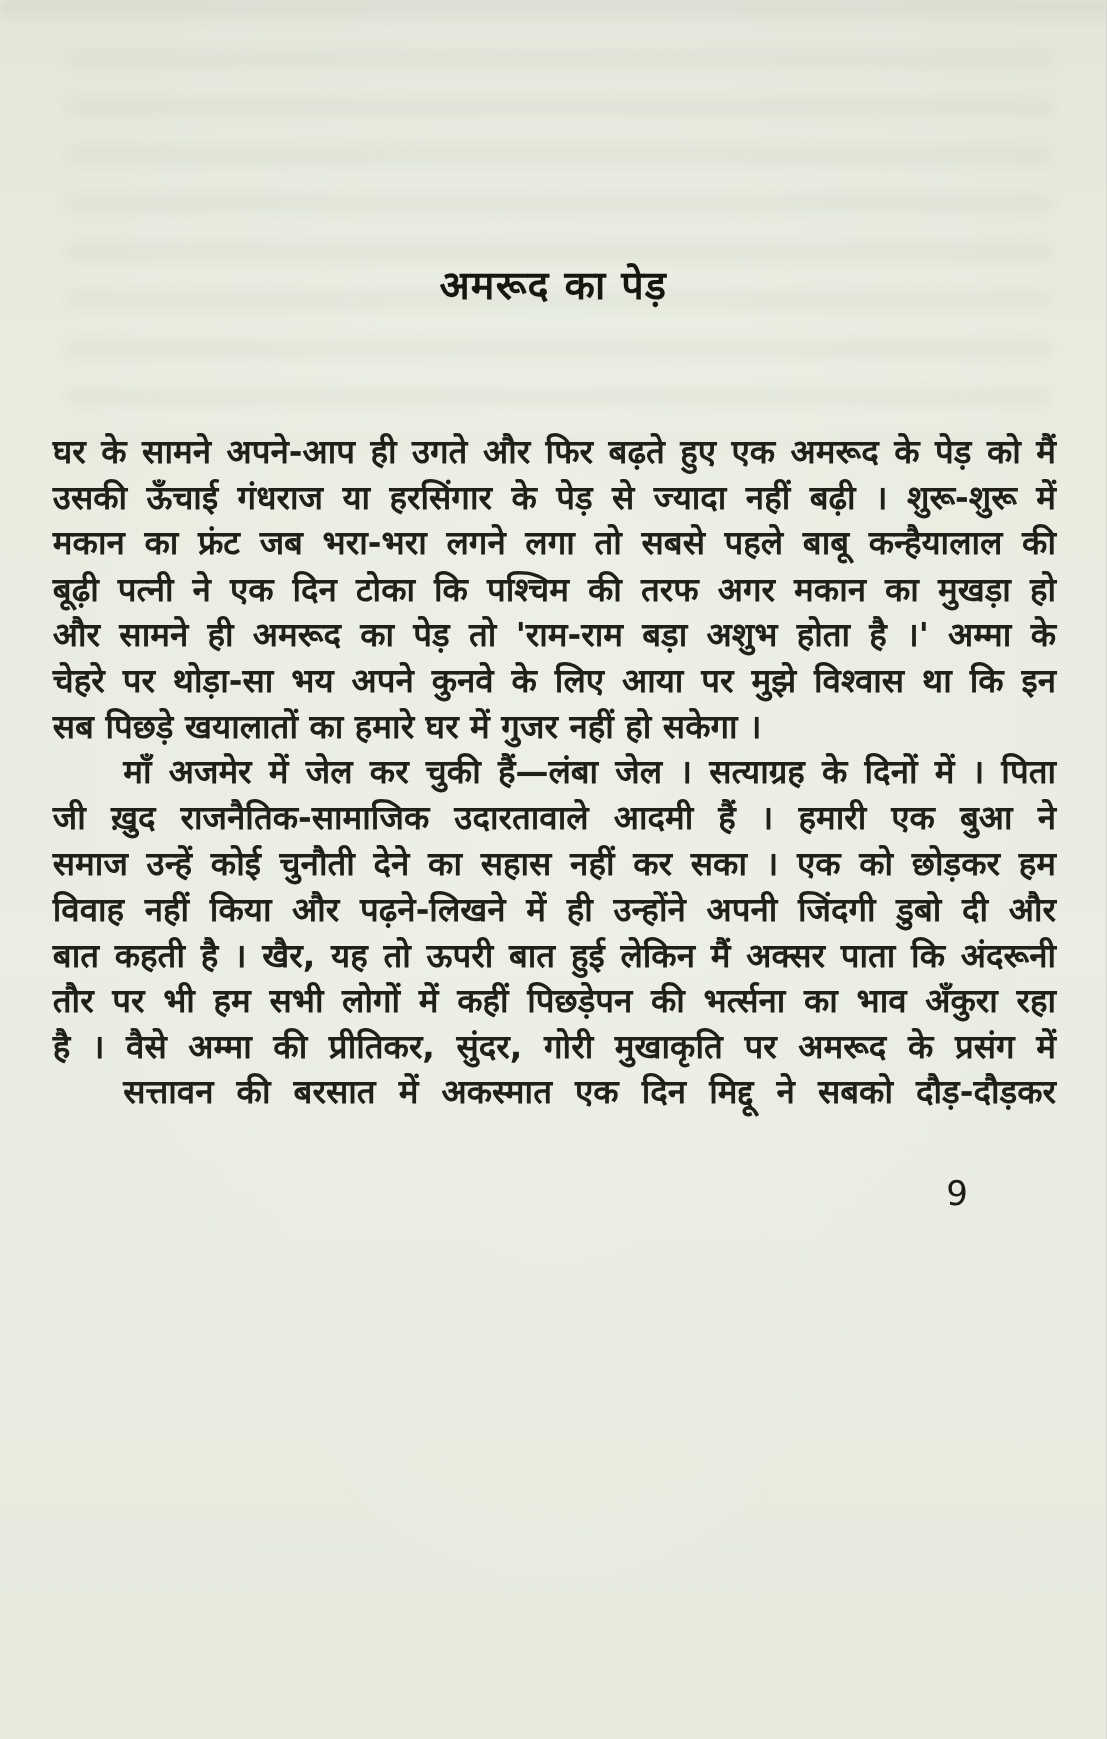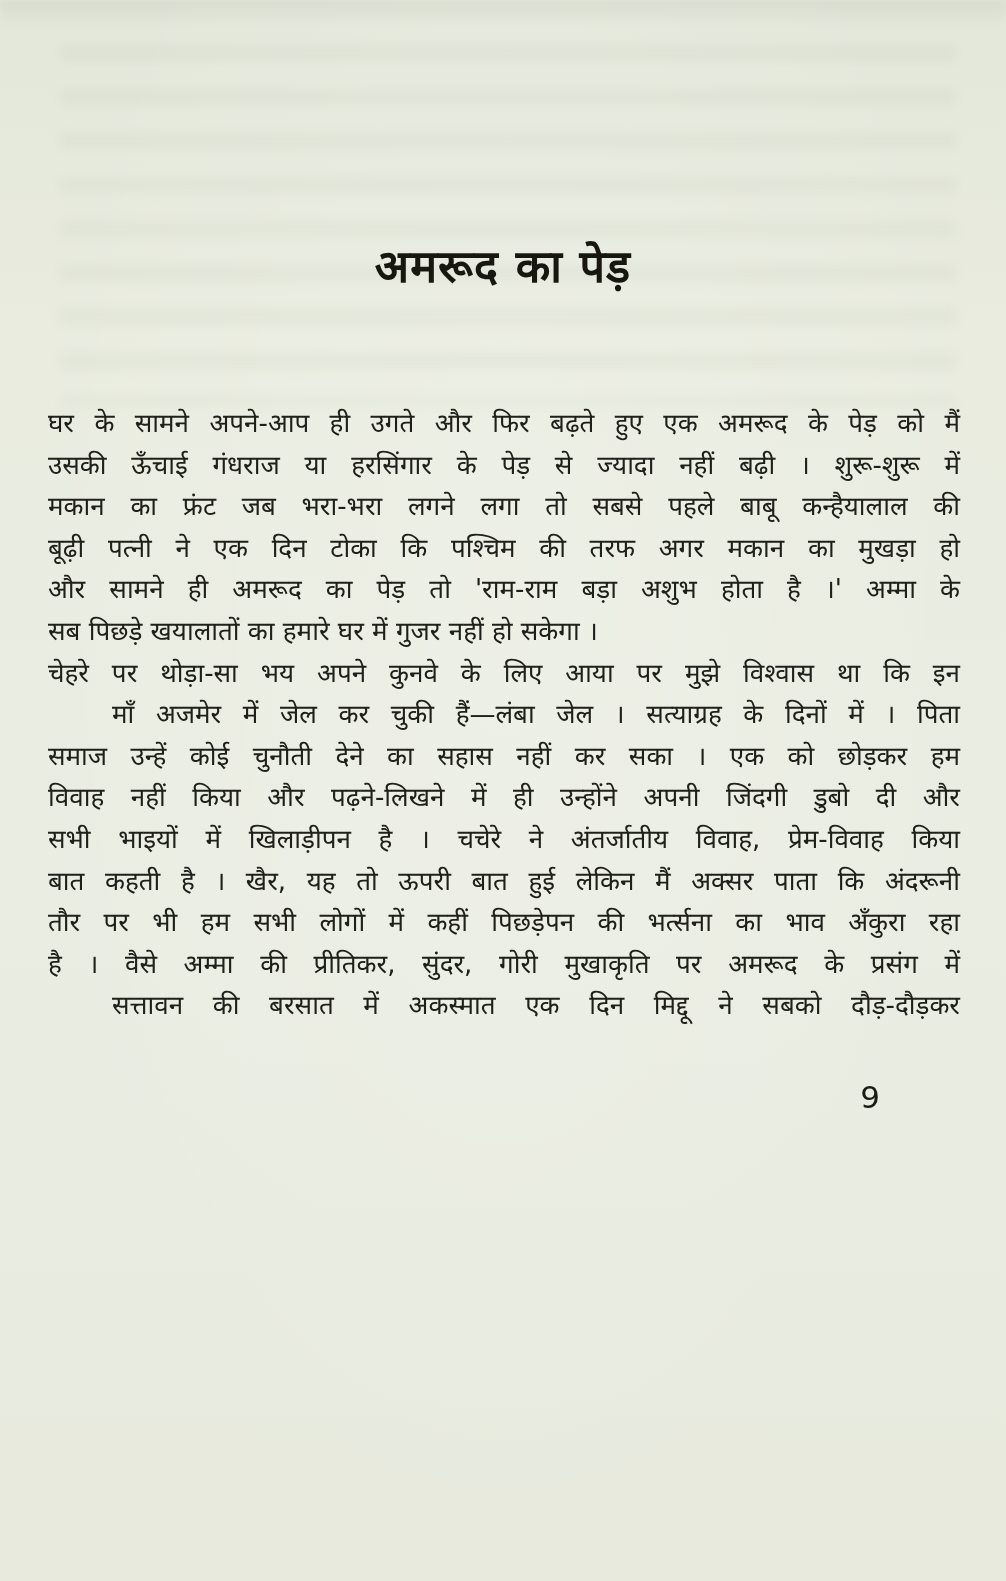--- a/index.html
+++ b/index.html
@@ -32,36 +32,37 @@
   }
   .bleed-edge {
     left:0; right:0; top:0; height:26px;
     background:linear-gradient(180deg, rgba(90,95,80,0.18), rgba(0,0,0,0));
     filter:blur(3px);
   }
   .title {
     position:relative;
     padding-top:234px;
     text-align:center;
-    font-size:45px;
+    font-size:36px;
     font-weight:bold;
     letter-spacing:1px;
     color:#17170f;
   }
   .body-text {
     position:relative;
     margin:108px 46px 0 48px;
   }
   .line {
-    font-size:26px;
+    font-size:30px;
     line-height:41.6px;
     white-space:nowrap;
     text-align:justify;
     text-align-last:justify;
     color:#20201a;
+    font-weight:bold;
   }
   .line.noj {
     text-align-last:left;
   }
   .line.indent {
     padding-left:64px;
   }
   .page-number {
     position:relative;
     margin-top:52px;
@@ -80,26 +81,26 @@
   <div class="bleed bleed-top"></div>
 
   <div class="title">अमरूद का पेड़</div>
 
   <div class="body-text">
       <div class="line">घर के सामने अपने-आप ही उगते और फिर बढ़ते हुए एक अमरूद के पेड़ को मैं</div>
       <div class="line">उसकी ऊँचाई गंधराज या हरसिंगार के पेड़ से ज्यादा नहीं बढ़ी । शुरू-शुरू में</div>
       <div class="line">मकान का फ्रंट जब भरा-भरा लगने लगा तो सबसे पहले बाबू कन्हैयालाल की</div>
       <div class="line">बूढ़ी पत्नी ने एक दिन टोका कि पश्चिम की तरफ अगर मकान का मुखड़ा हो</div>
       <div class="line">और सामने ही अमरूद का पेड़ तो 'राम-राम बड़ा अशुभ होता है ।' अम्मा के</div>
+      <div class="line">चेहरे पर थोड़ा-सा भय अपने कुनवे के लिए आया पर मुझे विश्वास था कि इन</div>
       <div class="line noj">सब पिछड़े खयालातों का हमारे घर में गुजर नहीं हो सकेगा ।</div>
-      <div class="line">चेहरे पर थोड़ा-सा भय अपने कुनवे के लिए आया पर मुझे विश्वास था कि इन</div>
       <div class="line indent">माँ अजमेर में जेल कर चुकी हैं—लंबा जेल । सत्याग्रह के दिनों में । पिता</div>
+      <div class="line">जी ख़ुद राजनैतिक-सामाजिक उदारतावाले आदमी हैं । हमारी एक बुआ ने</div>
       <div class="line">समाज उन्हें कोई चुनौती देने का सहास नहीं कर सका । एक को छोड़कर हम</div>
       <div class="line">विवाह नहीं किया और पढ़ने-लिखने में ही उन्होंने अपनी जिंदगी डुबो दी और</div>
-      <div class="line">सभी भाइयों में खिलाड़ीपन है । चचेरे ने अंतर्जातीय विवाह, प्रेम-विवाह किया</div>
       <div class="line">बात कहती है । खैर, यह तो ऊपरी बात हुई लेकिन मैं अक्सर पाता कि अंदरूनी</div>
       <div class="line">तौर पर भी हम सभी लोगों में कहीं पिछड़ेपन की भर्त्सना का भाव अँकुरा रहा</div>
       <div class="line">है । वैसे अम्मा की प्रीतिकर, सुंदर, गोरी मुखाकृति पर अमरूद के प्रसंग में</div>
       <div class="line indent">सत्तावन की बरसात में अकस्मात एक दिन मिद्दू ने सबको दौड़-दौड़कर</div>
     </div>
 
   <div class="page-number">9</div>
 
 </div>
 

